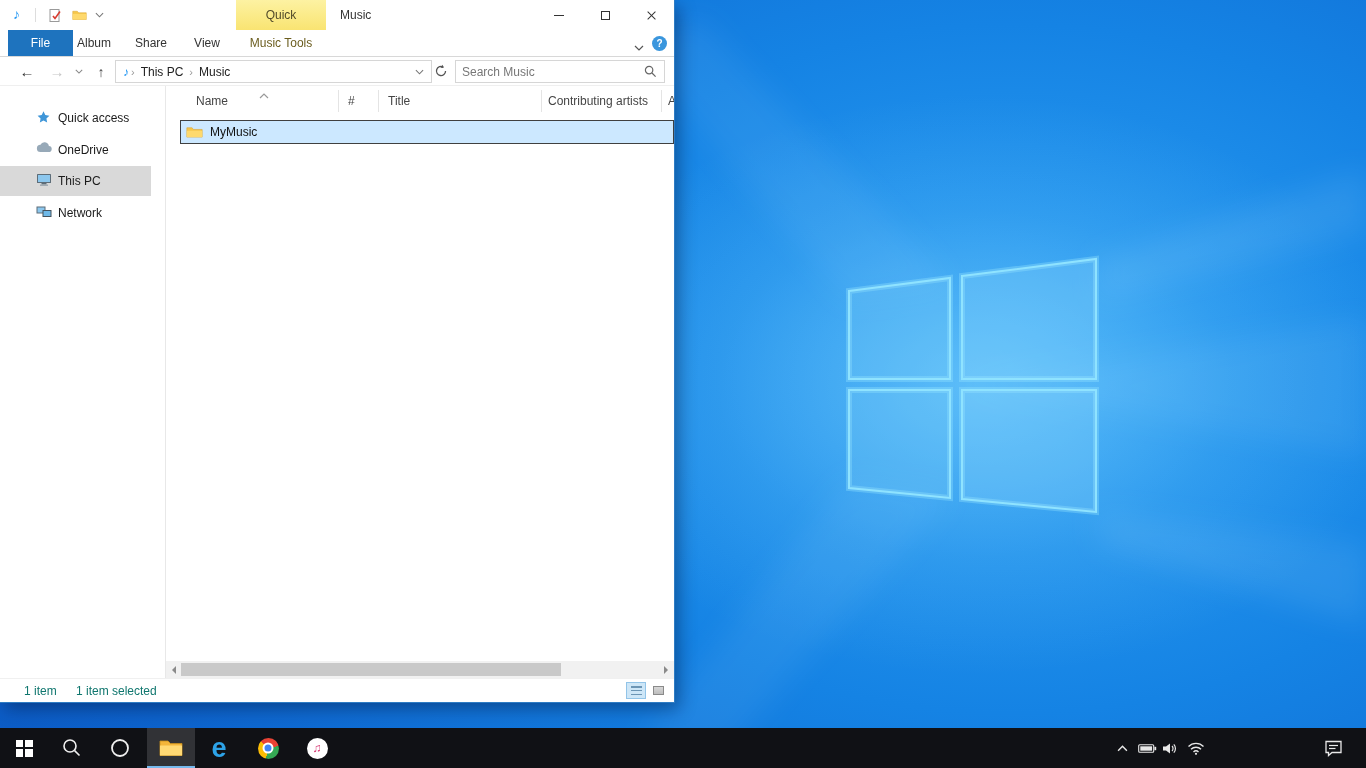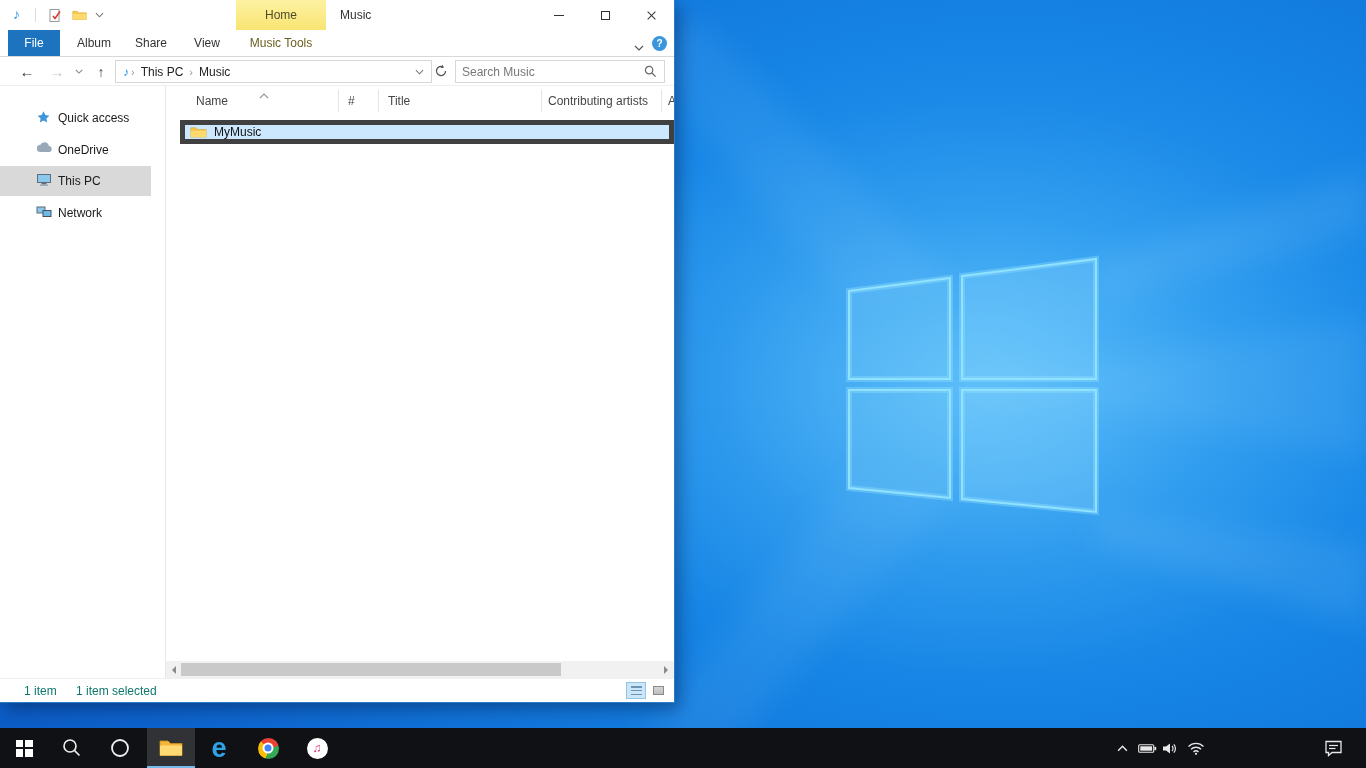--- a/index.html
+++ b/index.html
@@ -22,21 +22,21 @@
   .winbtn{position:absolute;top:0;width:46px;height:30px;display:flex;align-items:center;justify-content:center}
   .winbtn.min{right:92px}.winbtn.max{right:46px}.winbtn.close{right:0}
   .minbar{width:10px;height:1px;background:#333}
   .maxbox{width:9px;height:9px;border:1px solid #333}
   .xicon{position:relative;width:11px;height:11px}
   .xicon::before,.xicon::after{content:"";position:absolute;left:5px;top:0;width:1.2px;height:11px;background:#333}
   .xicon::before{transform:rotate(45deg)}.xicon::after{transform:rotate(-45deg)}
   
   .tabsrow{position:absolute;left:0;top:30px;right:0;height:27px;background:#fff;border-bottom:1px solid #d8d8d8}
   .tab{position:absolute;top:0;height:26px;line-height:26px;text-align:center;color:#333}
-  .tab.file{left:8px;width:52px;background:#1e73be;color:#fff}
+  .tab.file{left:8px;width:65px;background:#1e73be;color:#fff}
   .tab.home{left:72px;width:44px}
   .tab.share{left:128px;width:46px}
   .tab.view{left:186px;width:42px}
   .tab.mtools{left:236px;width:90px;color:#6b5d1f}
   .ribbon-chevron{position:absolute;right:30px;top:10px}
   .help-btn{position:absolute;right:7px;top:6px;width:15px;height:15px;border-radius:50%;background:#3a96dd;color:#fff;
             font-size:10px;font-weight:bold;display:flex;align-items:center;justify-content:center}
   
   .navbar{position:absolute;left:0;top:57px;right:0;height:29px;background:#fff;border-bottom:1px solid #efefef}
   .nav-ico{position:absolute;top:0;height:29px;display:flex;align-items:center;justify-content:center}
@@ -63,21 +63,21 @@
   .side-item.selected{background:#d9d9d9}
   .si-qa{top:17px}.si-od{top:49px}.si-pc{top:80px}.si-nw{top:112px}
   
   .content{position:absolute;left:166px;top:86px;right:0;height:575px;background:#fff;overflow:hidden}
   .colhead{position:absolute;top:0;left:13px;right:0;height:30px;color:#454545}
   .colhead .h{position:absolute;top:8px;white-space:nowrap}
   .h-name{left:17px}.h-num{left:169px}.h-title{left:209px}.h-ca{left:369px}.h-album{left:489px}
   .sortcaret{position:absolute;left:80px;top:2px}
   .colsep{position:absolute;top:4px;width:1px;height:22px;background:#e4e4e4}
   .cs1{left:159px}.cs2{left:199px}.cs3{left:362px}.cs4{left:482px}
-  .filerow{position:absolute;left:14px;right:0;top:34px;height:24px;background:#cce8ff;border:5px solid #404040;
+  .filerow{position:absolute;left:14px;right:0;top:34px;height:24px;background:#cce8ff;border:1px solid #404040;
            display:flex;align-items:center}
   .filerow .fico{margin-left:5px;display:flex}
   .filerow .fname{margin-left:7px;color:#111}
   
   .hscroll{position:absolute;left:166px;top:661px;right:0;height:17px;background:#f1f1f1}
   .h-arrow{position:absolute;top:0;width:15px;height:17px;display:flex;align-items:center;justify-content:center}
   .h-arrow.left{left:0}.h-arrow.right{right:0}
   .tri-l{width:0;height:0;border:4px solid transparent;border-right-color:#8a8a8a;margin-right:3px}
   .tri-r{width:0;height:0;border:4px solid transparent;border-left-color:#8a8a8a;margin-left:3px}
   .h-thumb{position:absolute;left:15px;top:2px;width:380px;height:13px;background:#c9c9c9}
@@ -165,21 +165,21 @@
         <svg width="15" height="12" viewBox="0 0 20 16">
           <path d="M1 3 L7 3 L9 5 L19 5 L19 14 L1 14 Z" fill="#f6c64b" stroke="#d9a636" stroke-width="0.7"></path>
           <path d="M1 6.5 L19 6.5 L19 14 L1 14 Z" fill="#fed96d"></path>
         </svg>
       </span>
       <span class="qat qat3">
         <svg width="9" height="6" viewBox="0 0 10 6">
             <polyline points="1,1 5,5 9,1" fill="none" stroke="#777" stroke-width="1.2"></polyline>
           </svg>
       </span>
-      <div class="ctx-tab">Home</div>
+      <div class="ctx-tab">Quick</div>
       <span class="window-title">Music</span>
       <div class="winbtn min">
           <span class="minbar"></span>
         </div>
       <div class="winbtn max">
           <span class="maxbox"></span>
         </div>
       <div class="winbtn close">
           <span class="xicon"></span>
         </div>

